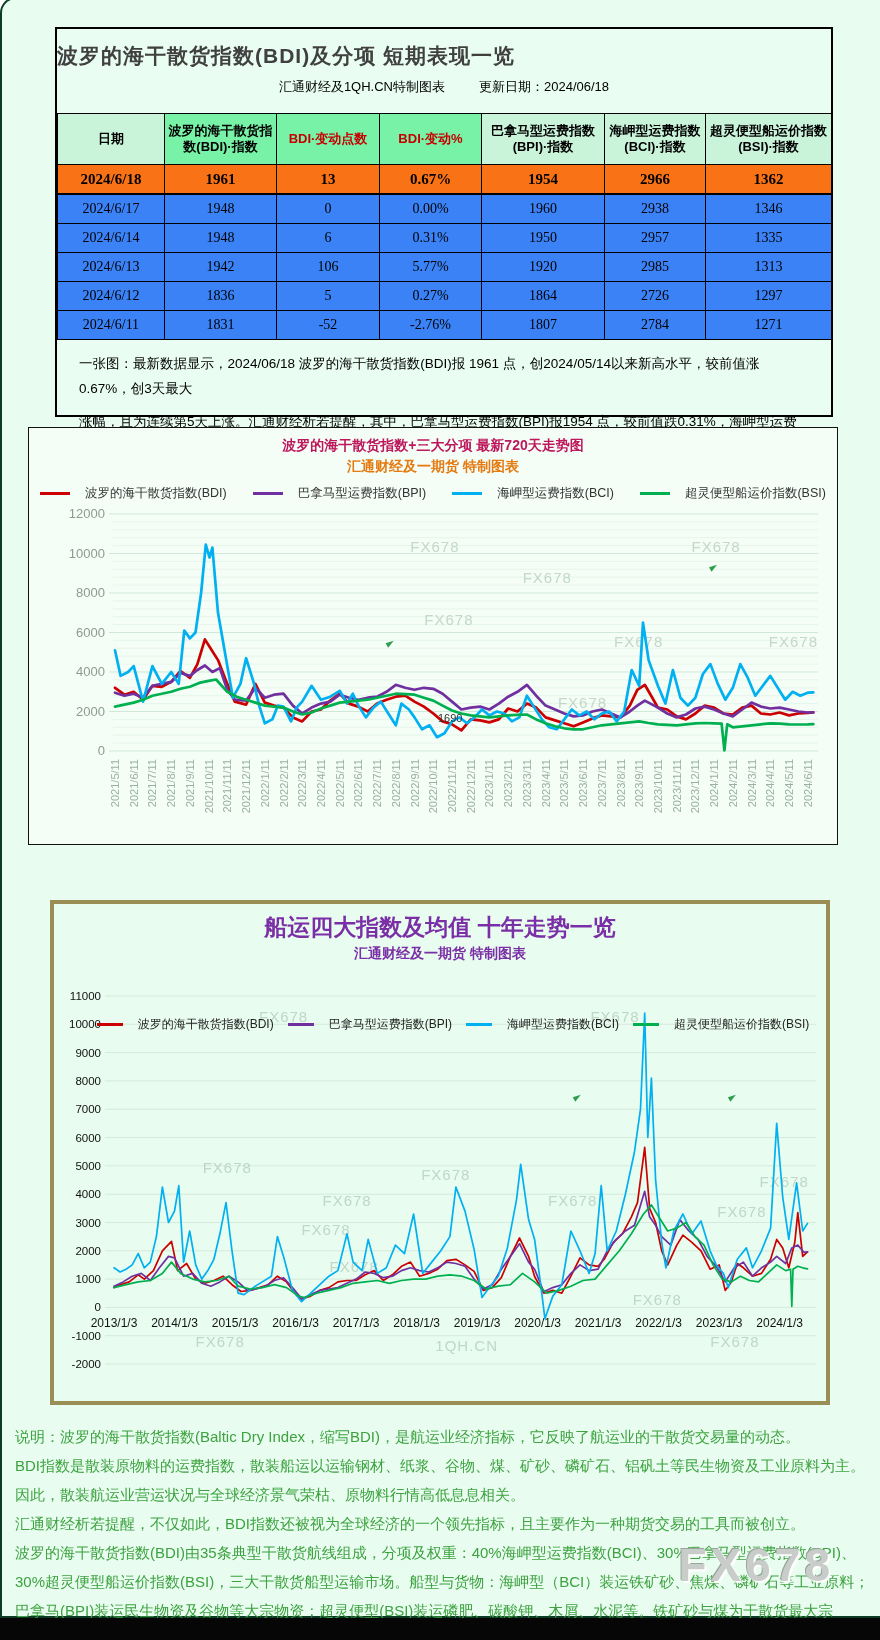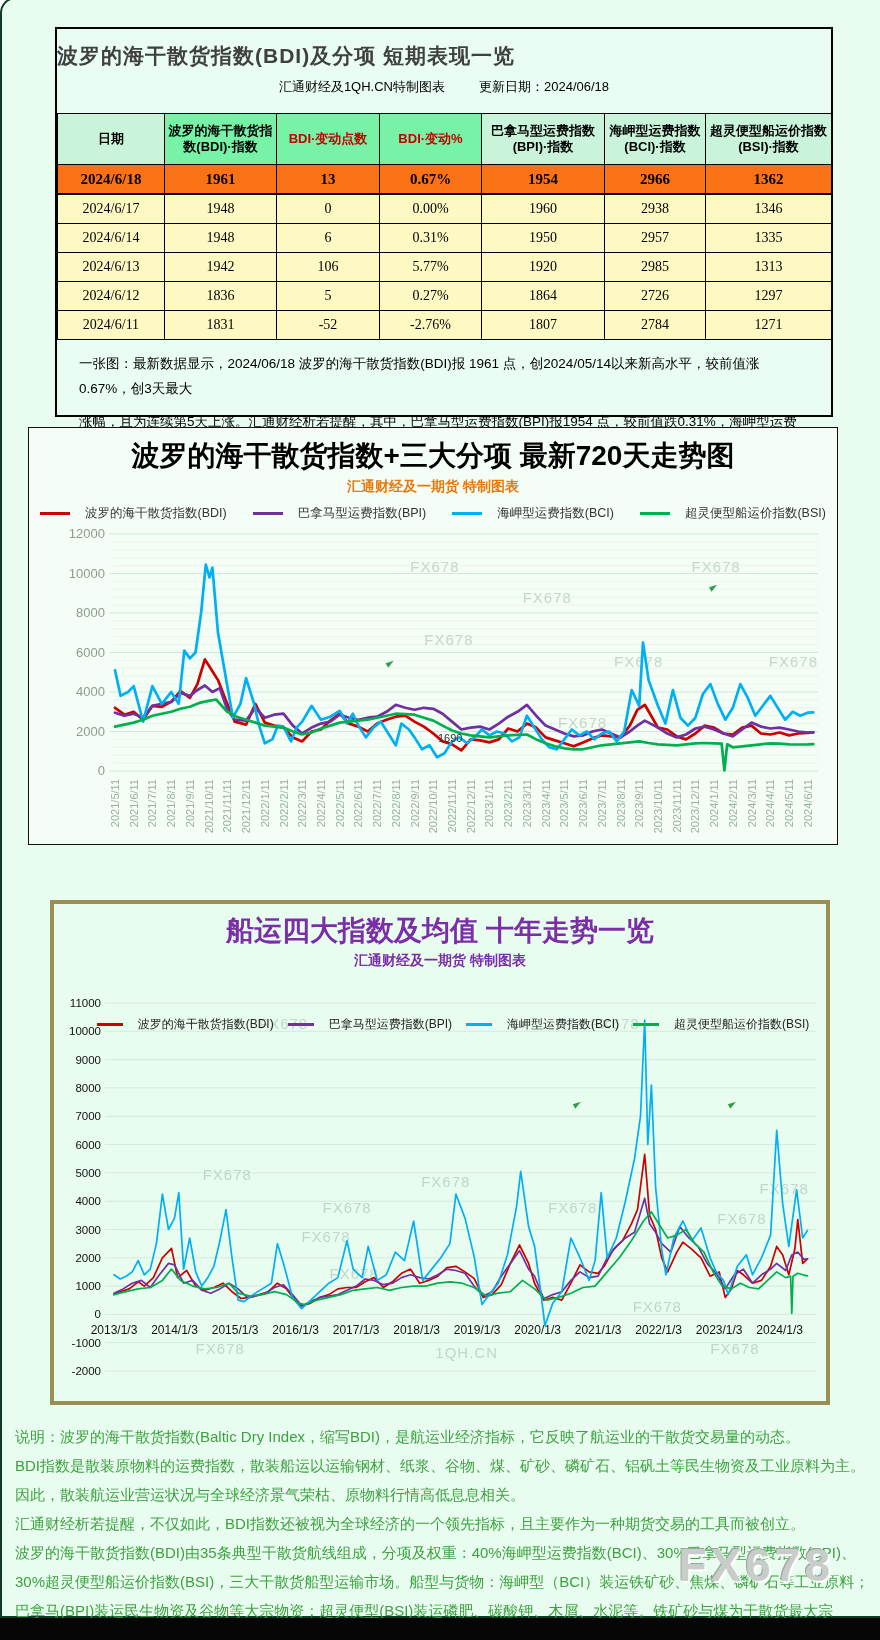--- a/index.html
+++ b/index.html
@@ -15,39 +15,39 @@
            background:#e9fdf2;border:2px solid #000;box-sizing:border-box;}
   .tb-title{font-size:21px;font-weight:bold;color:#404040;
             padding-top:13px;letter-spacing:1px;}
   .tb-sub{text-align:center;font-size:13px;color:#000;margin-top:8px;}
   .tb-sub .gap{display:inline-block;width:34px;}
   table.idx{border-collapse:collapse;table-layout:fixed;width:774px;margin:17px auto 0 auto;}
   table.idx th,table.idx td{border:1px solid #000;text-align:center;overflow:hidden;}
   table.idx th{height:50px;font-size:13px;font-weight:bold;background:#c9f4da;line-height:1.25;padding:0 2px;}
   table.idx th.bright{background:#78f2a6;}
   table.idx th.red{color:#c40000;}
-  table.idx td{height:26px;font-size:14px;background:#fef9c3;
+  table.idx td{height:26px;font-size:14px;background:#3b82f6;
                font-family:"Liberation Serif","DejaVu Serif",serif;}
   table.idx tr.hl td{font-weight:bold;background:#f97316;font-size:15px;border-bottom:2px solid #000;}
   .note{margin:12px 14px 0 14px;font-size:13.5px;line-height:1.85;color:#000;}
   .note p{margin:8px;}
 
   
   .mid-box{position:absolute;left:28px;top:427px;width:810px;height:418px;
            background:#f4fdf6;border:1px solid #111;box-sizing:border-box;}
-  .mid-title{text-align:center;font-size:28px;font-weight:bold;color:#000000;padding-top:9px;}
+  .mid-title{text-align:center;font-size:14px;font-weight:bold;color:#be185d;padding-top:9px;}
   .mid-sub{text-align:center;font-size:14px;font-weight:bold;color:#e57a10;margin-top:3px;}
   .legend-row{display:flex;justify-content:center;gap:26px;margin-top:8px;height:18px;align-items:center;}
   .legend-item{display:flex;align-items:center;font-size:12.5px;color:#333;gap:9px;}
   .legend-item .sw{display:inline-block;width:30px;height:3px;margin-right:6px;}
 
   
   .ten-box{position:absolute;left:50px;top:900px;width:780px;height:505px;
            background:#e9fcf0;border:4px solid #9b8e55;box-sizing:border-box;}
-  .ten-title{text-align:center;font-size:28px;font-weight:bold;color:#7a2fa6;padding-top:8px;}
+  .ten-title{text-align:center;font-size:23px;font-weight:bold;color:#7a2fa6;padding-top:8px;}
   .ten-sub{text-align:center;font-size:14px;font-weight:bold;color:#7a2fa6;margin-top:2px;}
   .legend-ten{position:absolute;left:40px;right:14px;top:112px;display:flex;
               justify-content:center;gap:14px;height:16px;align-items:center;}
   .legend-ten .legend-item{font-size:12px;color:#222;}
   .legend-ten .sw{width:26px;}
 
   svg{display:block;}
 
   
   .desc{position:absolute;left:15px;top:1422px;width:856px;}

